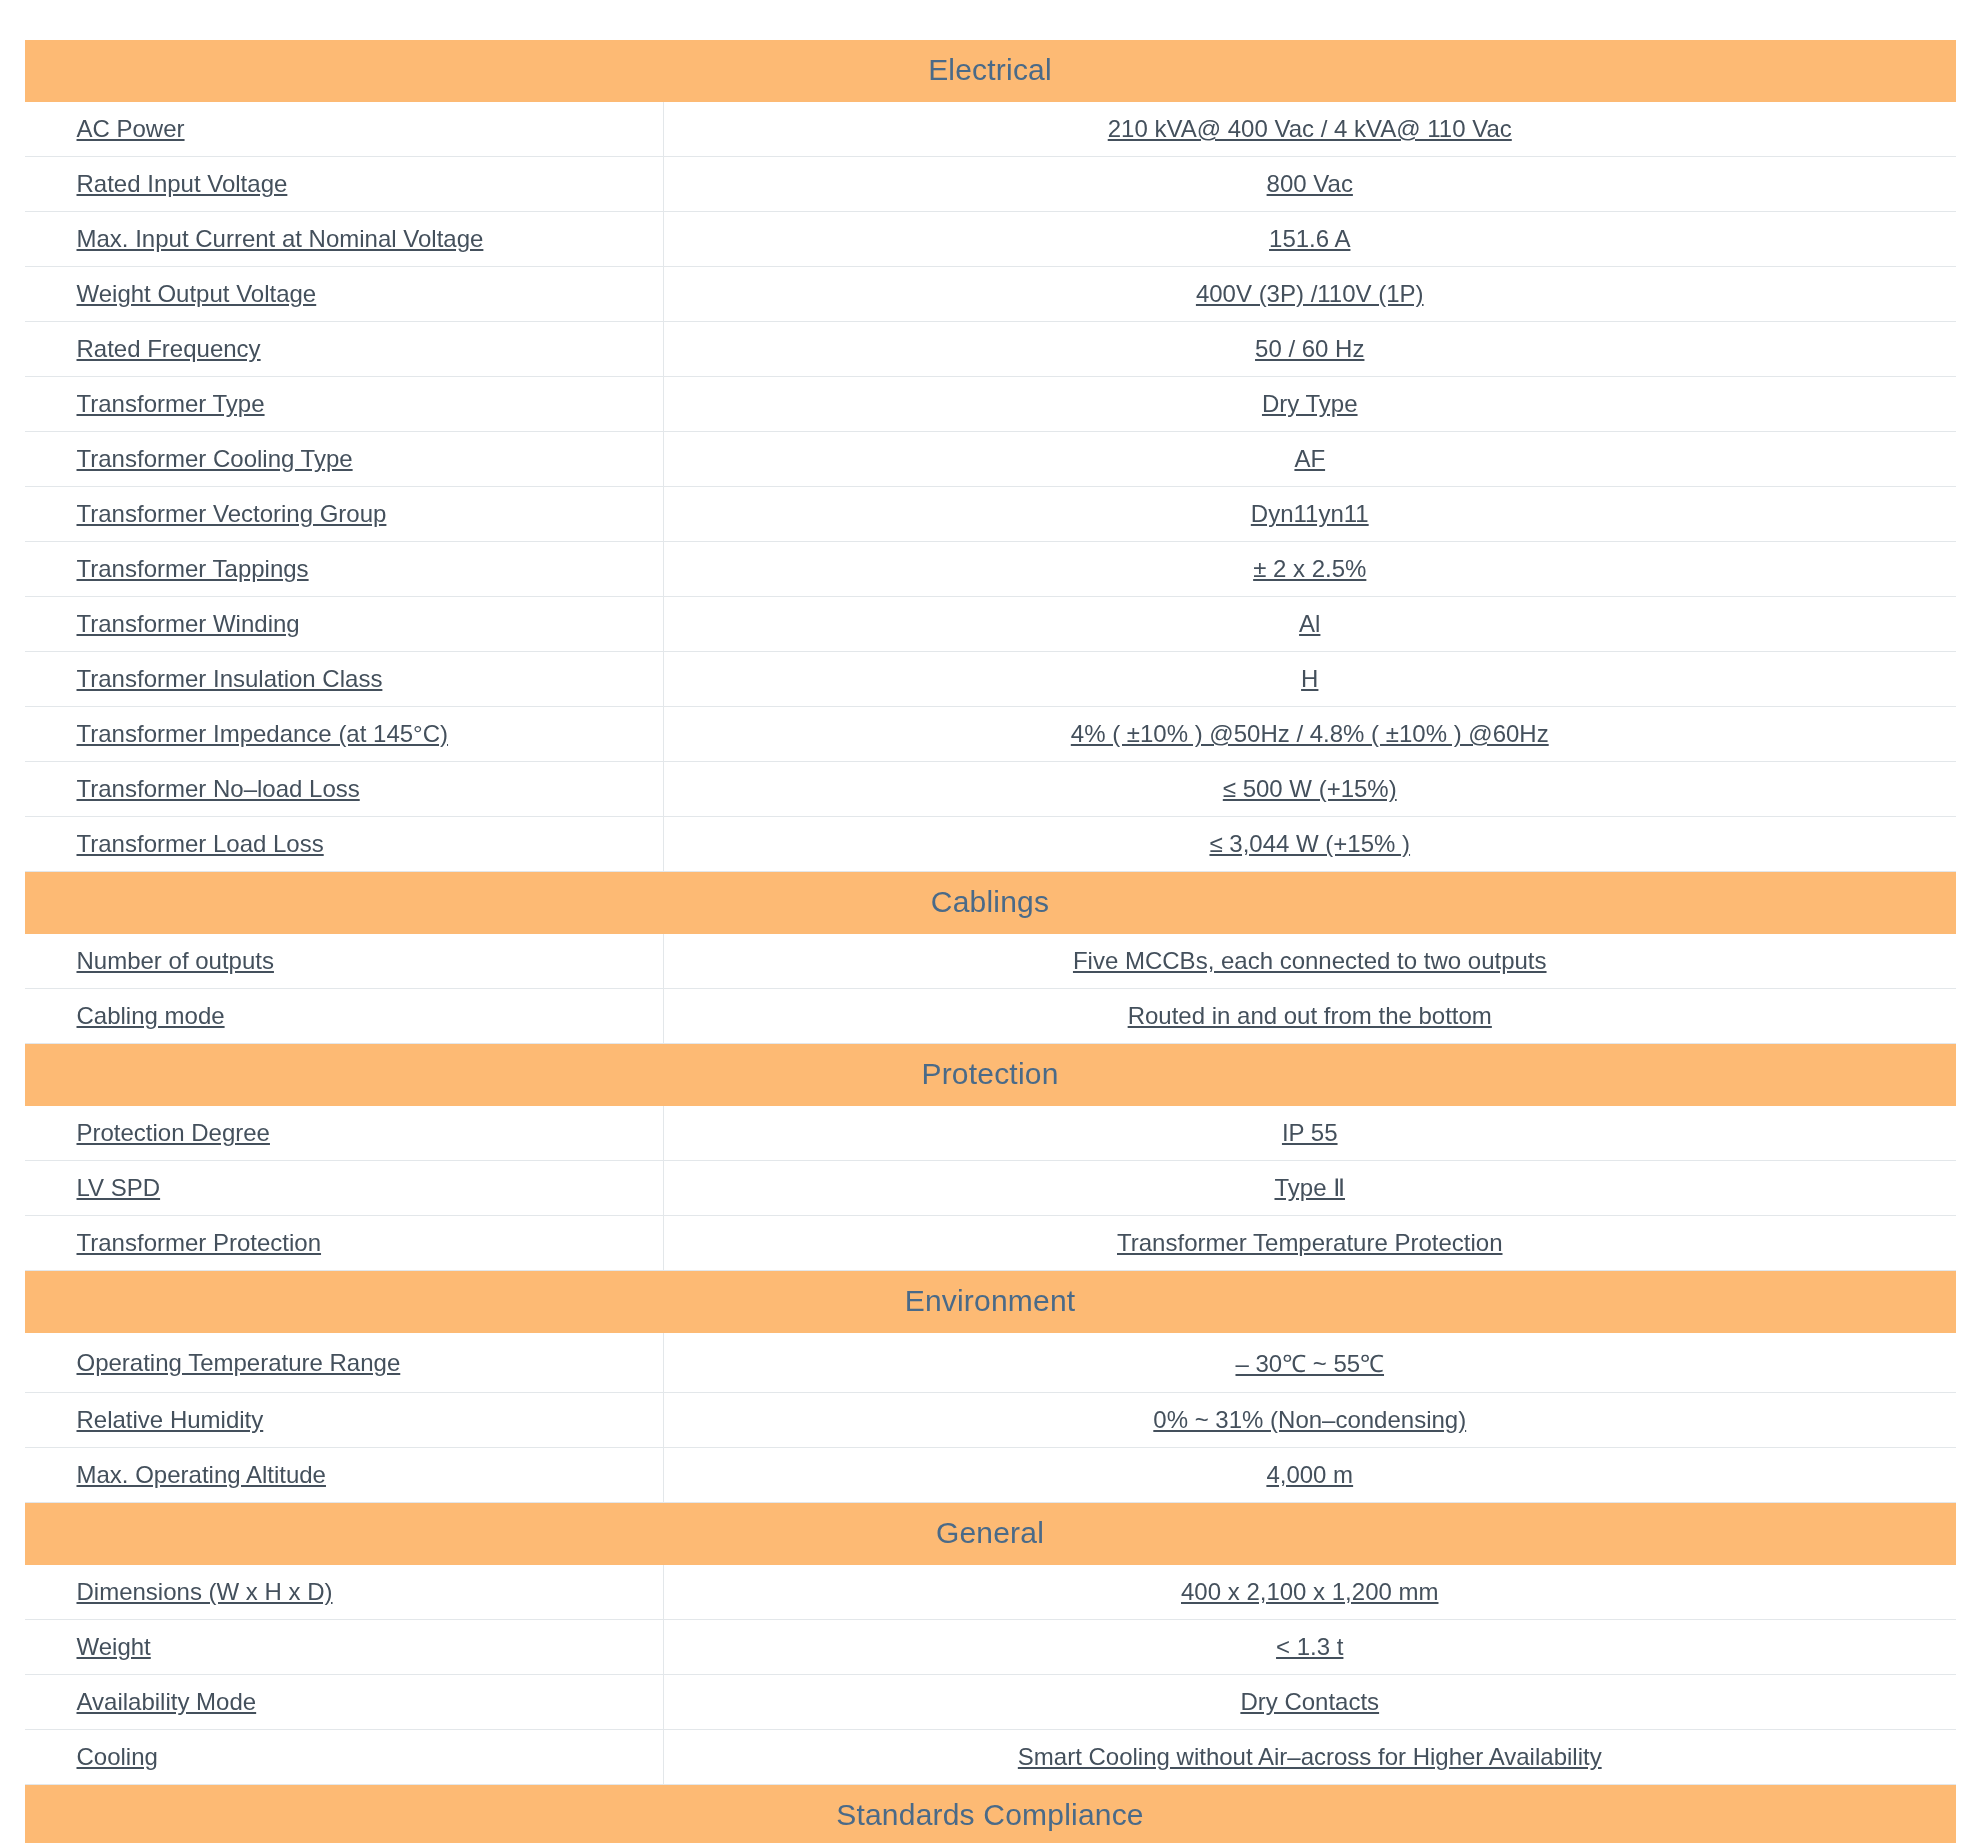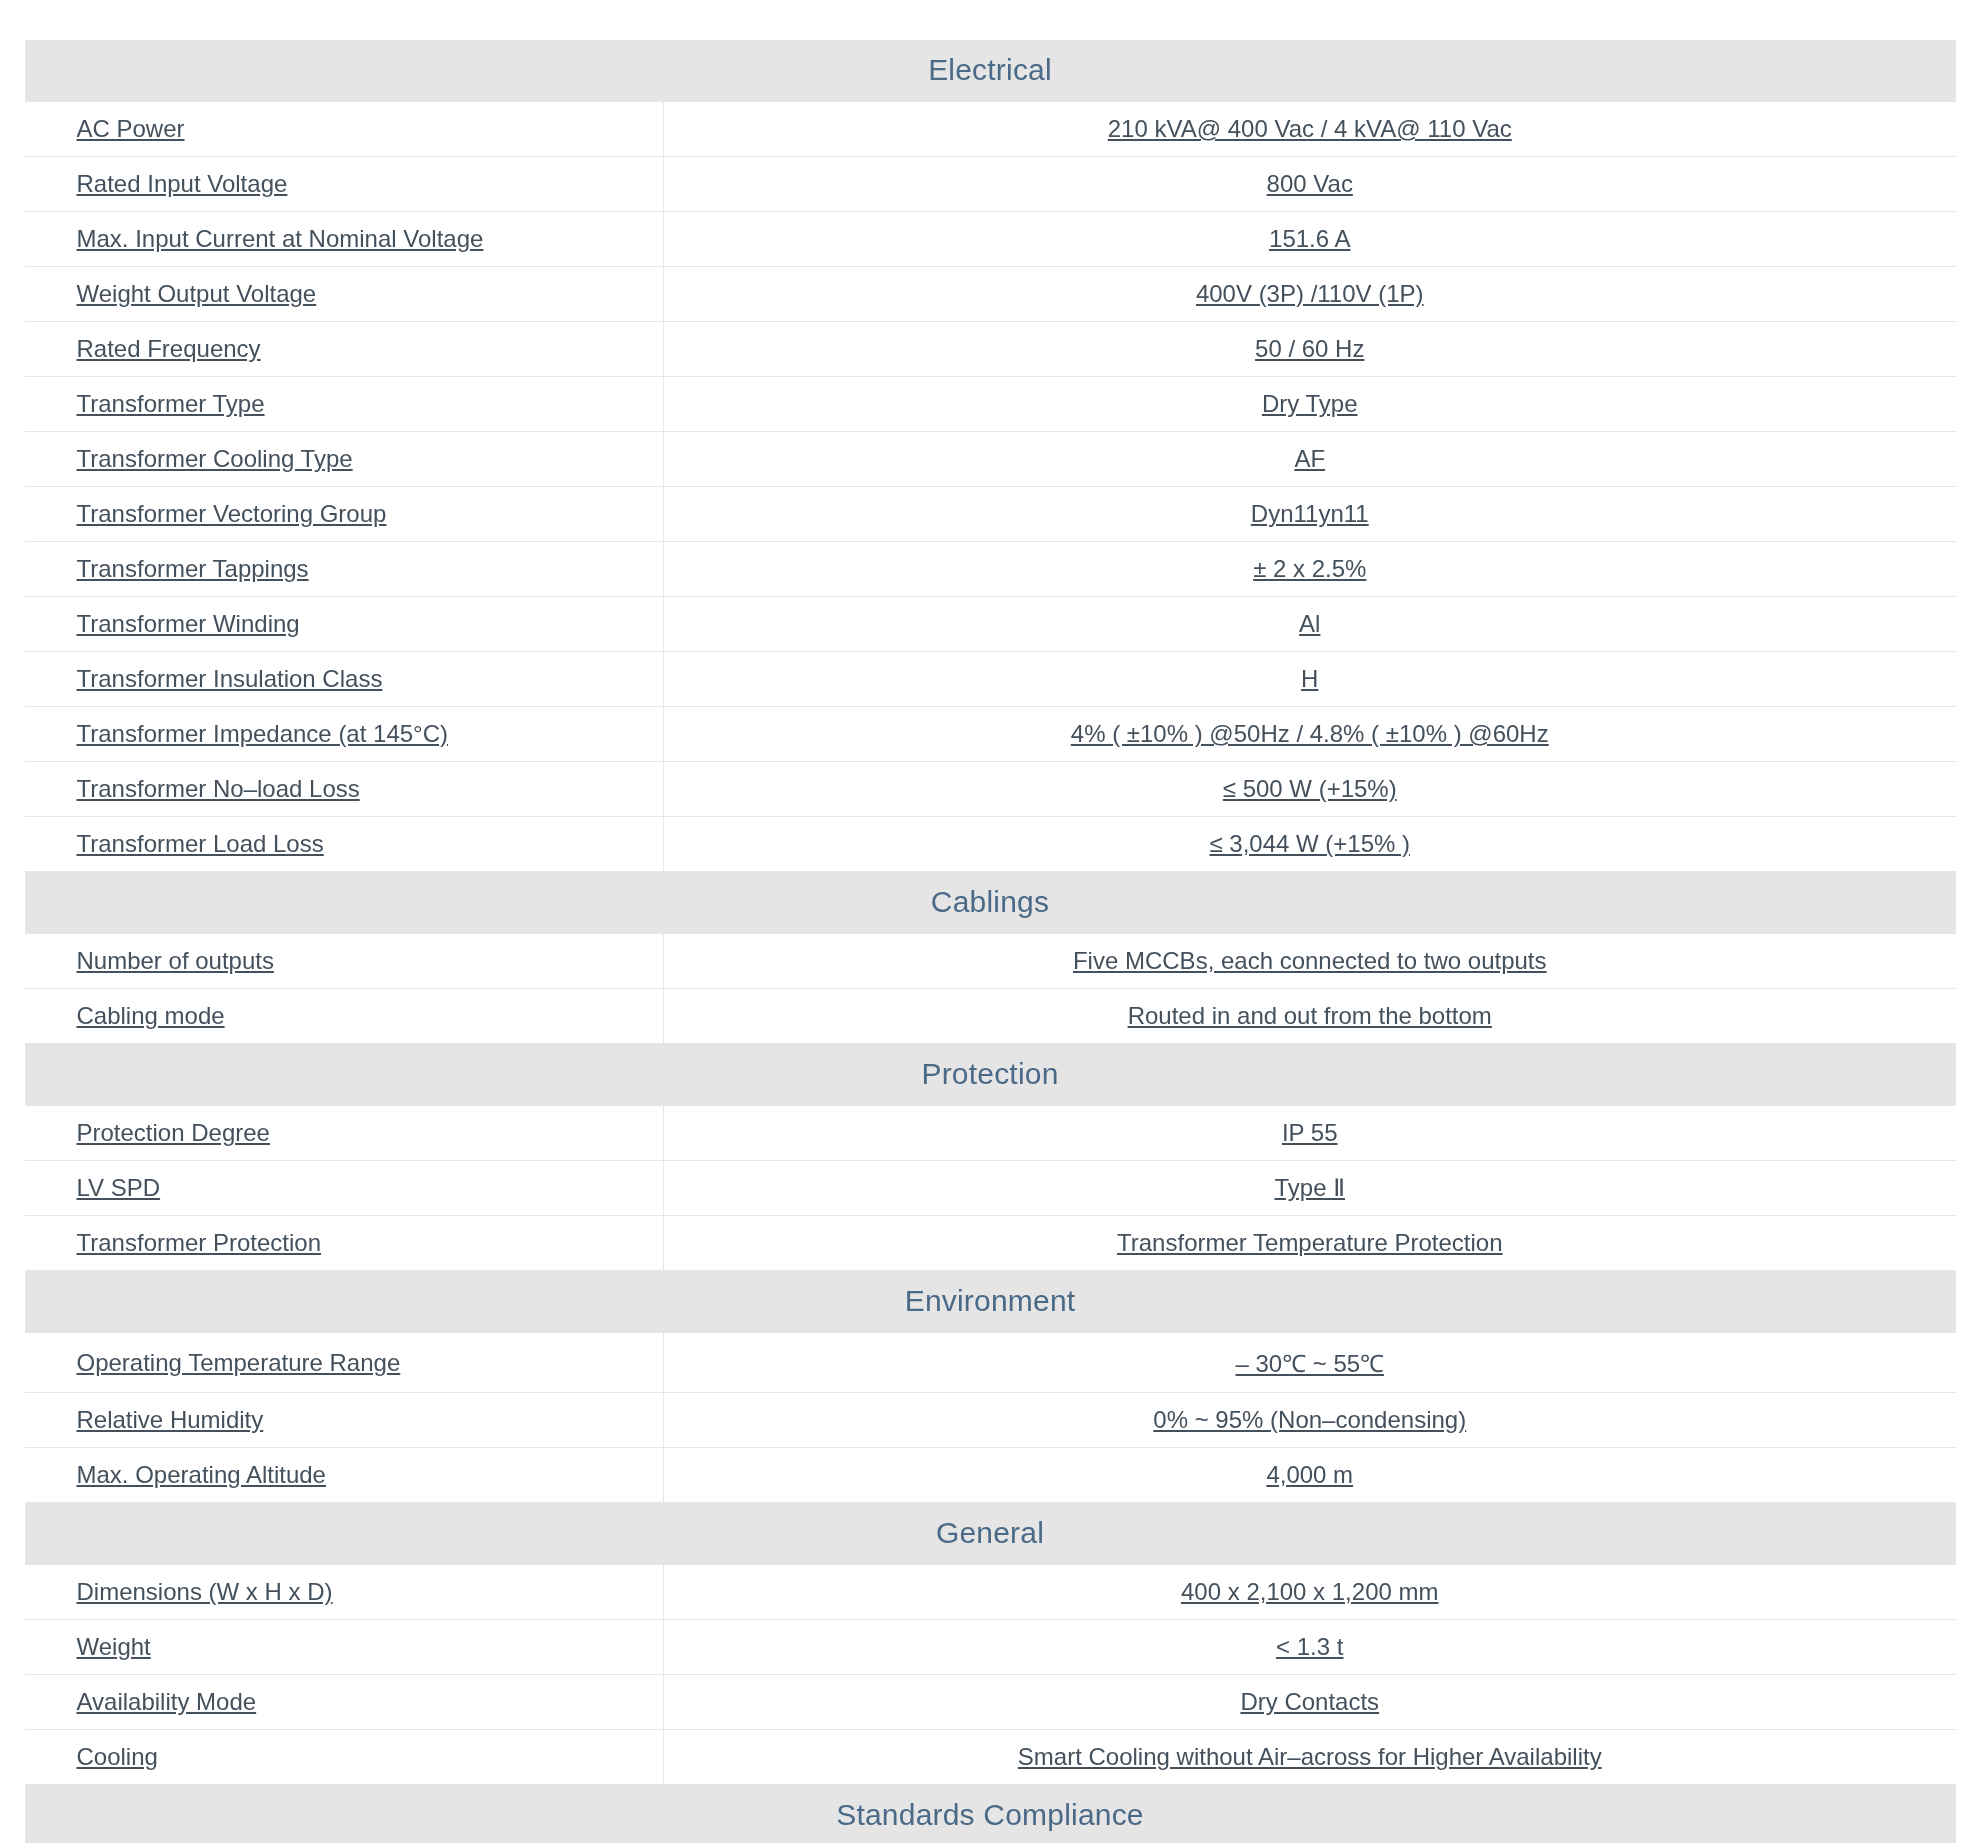--- a/index.html
+++ b/index.html
@@ -22,21 +22,21 @@
   }
   table.spec-table {
     width: 100%;
     border-collapse: collapse;
     table-layout: fixed;
   }
   col.label-col { width: 639px; }
   col.value-col { width: auto; }
 
   tr.section-row td {
-    background: #e5e5e5;
+    background: #fdba74;
     text-align: center;
     font-size: 30px;
     font-weight: 400;
     color: #4a6a88;
     padding: 13px 0 15px 0;
     letter-spacing: 0.2px;
   }
   tr.spec-row td {
     border-bottom: 1px solid #e3e7ea;
     font-size: 24px;
@@ -167,21 +167,21 @@
 
       <tr class="section-row">
         <td colspan="2">Environment</td>
       </tr>
       <tr class="spec-row first-in-section">
         <td class="label">Operating Temperature Range</td>
         <td class="value">– 30℃ ~ 55℃</td>
       </tr>
       <tr class="spec-row">
         <td class="label">Relative Humidity</td>
-        <td class="value">0% ~ 95% (Non–condensing)</td>
+        <td class="value">0% ~ 31% (Non–condensing)</td>
       </tr>
       <tr class="spec-row">
         <td class="label">Max. Operating Altitude</td>
         <td class="value">4,000 m</td>
       </tr>
 
       <tr class="section-row">
         <td colspan="2">General</td>
       </tr>
       <tr class="spec-row first-in-section">

